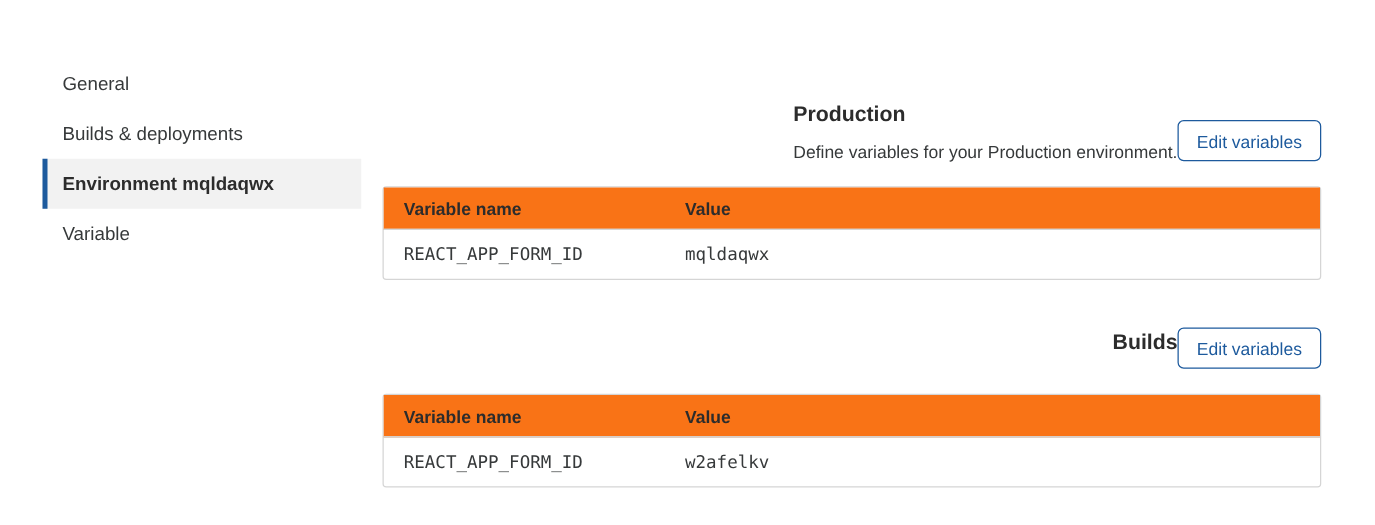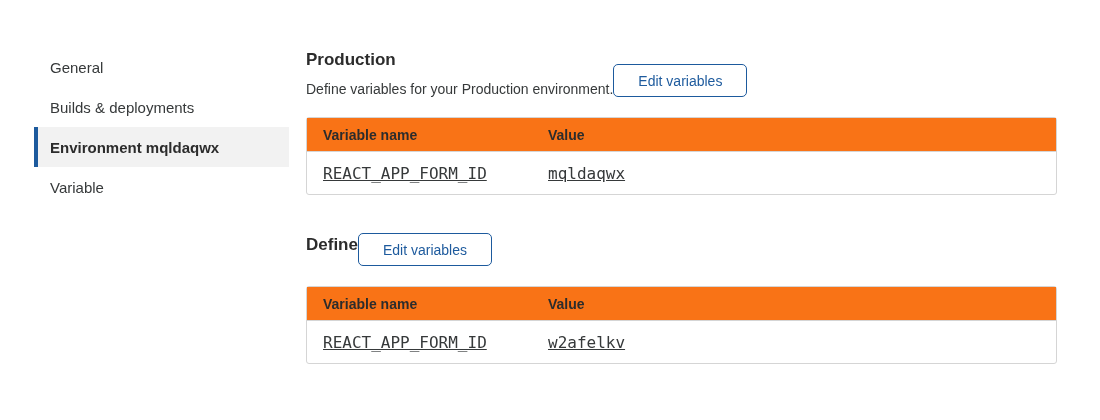--- a/index.html
+++ b/index.html
@@ -36,41 +36,42 @@
 
   
   .main {
     margin-left: 17px;
     width: 751px;
     padding-top: 3px;
   }
   .section + .section { margin-top: 38px; }
   .section-head {
     display: flex;
-    justify-content: flex-start;
+    justify-content: flex-end;
     align-items: flex-end;
+    margin-top: 32px;
   }
   .section-title {
     font-size: 17px;
     font-weight: 700;
     color: #2c2c2c;
     margin-bottom: 11px;
   }
   .section-desc {
     font-size: 14px;
     color: #36393a;
   }
   .btn-outline {
     background: #ffffff;
     border: 1px solid #1d5a9d;
     color: #1d5a9d;
     border-radius: 5px;
     font-family: "Liberation Sans", sans-serif;
     font-size: 14px;
-    width: 134px;
+    width: 115px;
     height: 33px;
     cursor: pointer;
     flex-shrink: 0;
   }
 
   
   .var-table {
     margin-top: 20px;
     width: 100%;
     border: 1px solid #d5d5d5;
@@ -87,24 +88,23 @@
     background: #f97316;
     text-align: left;
     font-size: 14px;
     font-weight: 700;
     color: #2c2c2c;
     padding: 9px 16px 8px 16px;
     border-bottom: 1px solid #d5d5d5;
   }
   td {
     font-family: "DejaVu Sans Mono", monospace;
-    font-size: 16px;
+    font-size: 14px;
     color: #36393a;
     padding: 12px 16px 11px 16px;
-    text-decoration: underline;
   }
 </style>
 </head>
 <body>
 
 <div class="layout">
 
   <nav class="sidebar">
     <div class="nav-item">General</div>
     <div class="nav-item">Builds &amp; deployments</div>
@@ -140,21 +140,21 @@
               <td>mqldaqwx</td>
             </tr>
           </tbody>
         </table>
       </div>
     </section>
 
     <section class="section">
       <div class="section-head">
         <div>
-          <h2 class="section-title">Define</h2>
+          <h2 class="section-title">Builds</h2>
         </div>
         <button class="btn-outline">Edit variables</button>
       </div>
       <div class="var-table">
         <table>
           <colgroup>
               <col class="c1">
               <col>
             </colgroup>
           <thead>

